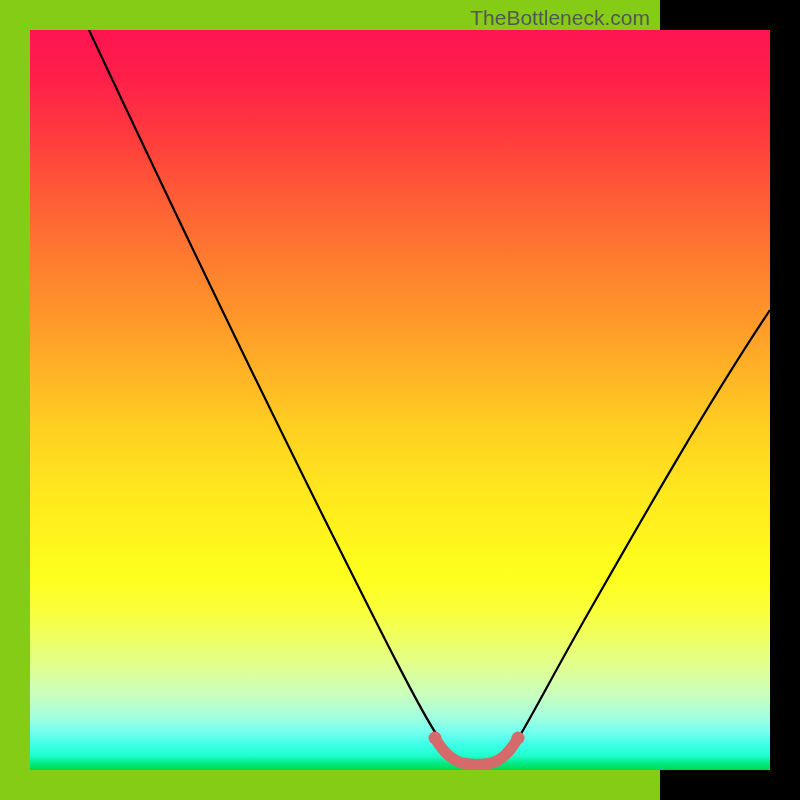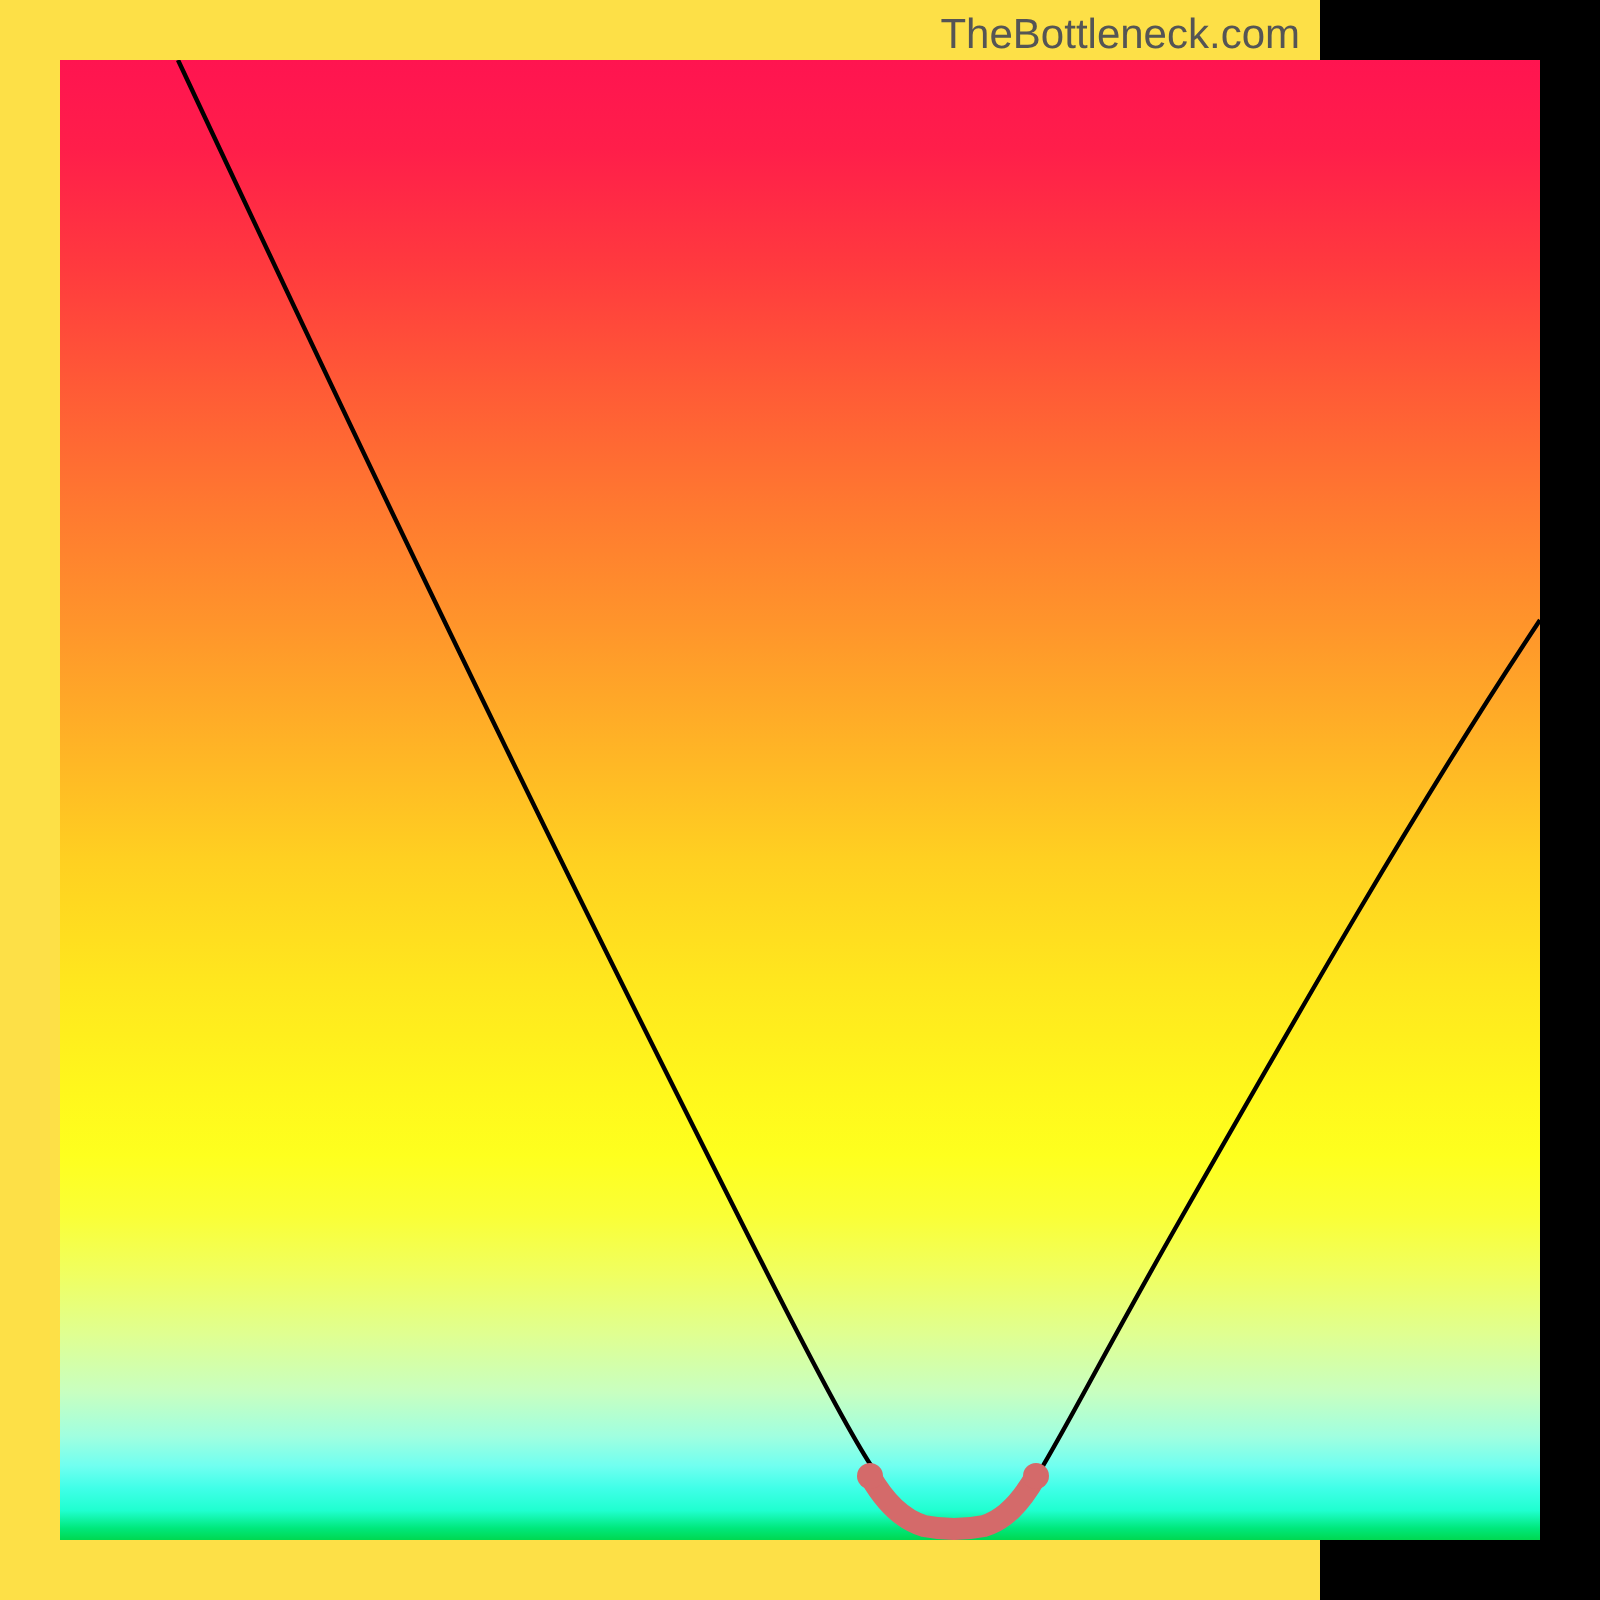--- a/index.html
+++ b/index.html
@@ -8,21 +8,21 @@
     width: 800px;
     height: 800px;
     background: #000;
     position: relative;
     font-family: Arial, sans-serif;
   }
   .container {
     width: 660px;
     height: 800px;
     position: relative;
-    background: #fde047;
+    background: #84cc16;
   }
   .watermark {
     position: absolute;
     top: 6px;
     right: 10px;
     color: #555;
     font-size: 21px;
     font-weight: 500;
     z-index: 10;
   }

